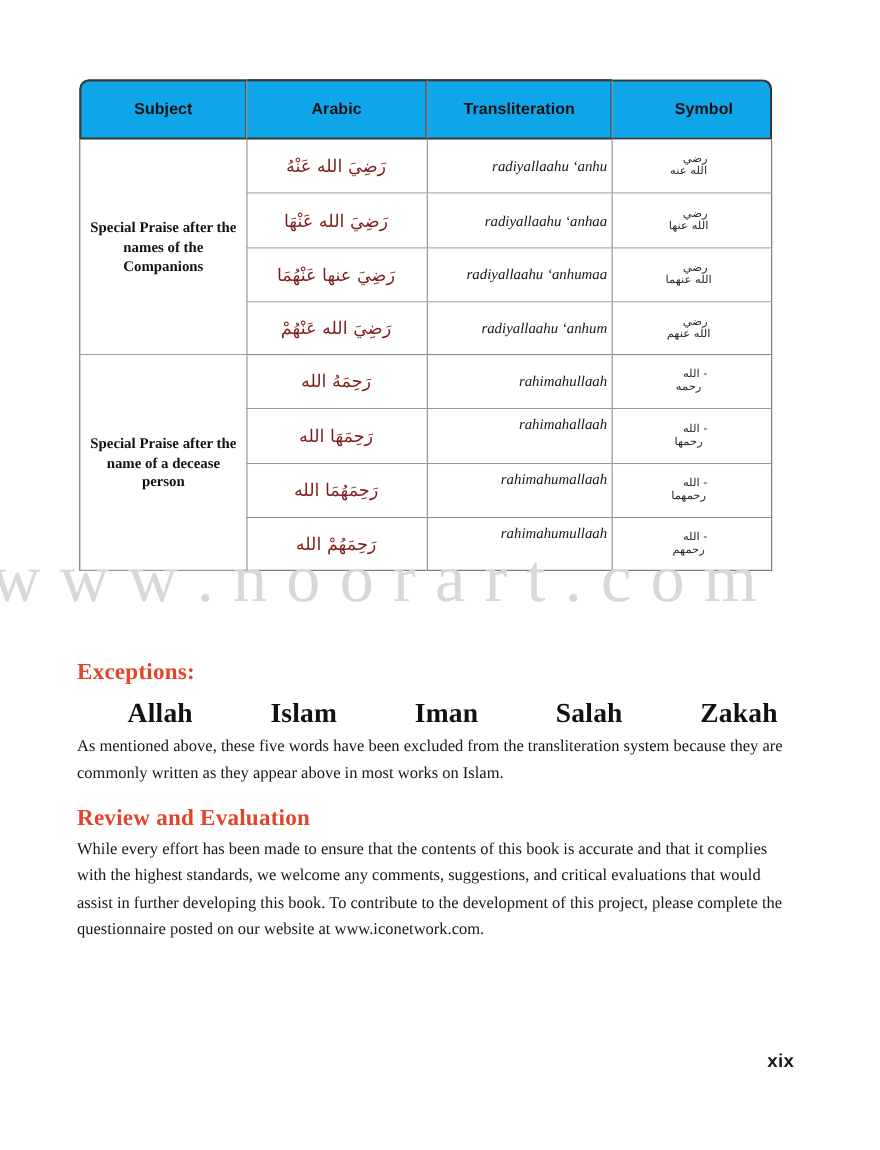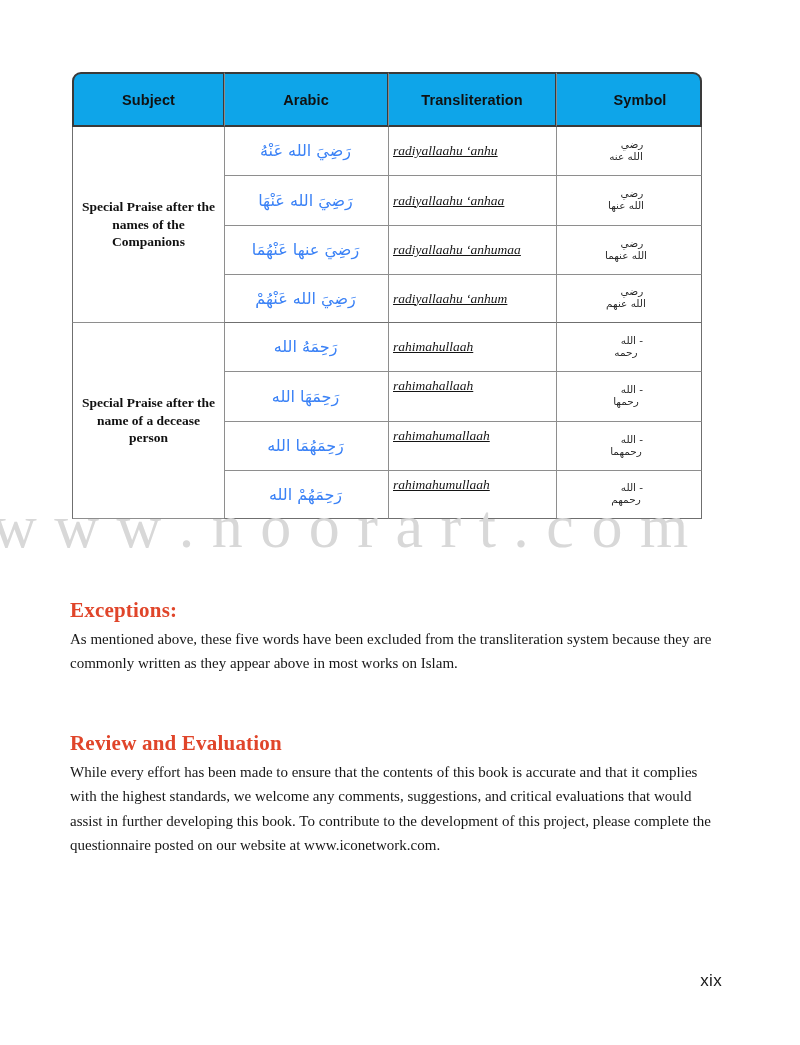--- a/index.html
+++ b/index.html
@@ -106,34 +106,33 @@
     color: #111;
     padding: 0 8px;
   }
 
   td.arabic {
     text-align: center;
     vertical-align: middle;
     font-family: "DejaVu Sans", sans-serif;
     font-size: 16px;
     direction: rtl;
-    color: #3b82f6;
+    color: #7f1d1d;
     padding: 4px 6px;
     line-height: 1.6;
   }
 
   td.translit {
-    text-align: left;
+    text-align: right;
     font-family: "Liberation Serif", serif;
     font-style: italic;
     font-size: 13.5px;
     color: #141414;
     padding: 6px 4px;
     vertical-align: middle;
-    text-decoration: underline;
   }
   td.translit.top { vertical-align: top; padding-top: 6px; }
 
   td.symbol {
     text-align: center;
     vertical-align: middle;
     padding: 3px;
   }
 
   .sym-glyph {
@@ -197,26 +196,25 @@
     color: #171717;
     text-align: left;
   }
 
   
   .folio {
     position: absolute;
     right: 78px;
     top: 955px;
     font-family: "Liberation Sans", sans-serif;
-    font-weight: normal;
+    font-weight: bold;
     font-size: 17px;
     color: #1a1a1a;
     letter-spacing: 0.3px;
     z-index: 3;
-    margin-top: 16px;
   }
 </style>
 </head>
 <body>
 
 <div class="page">
 
   <div class="watermark">w w w . n o o r a r t . c o m</div>
 
   <div class="tbl-wrap">
@@ -320,20 +318,27 @@
             </span>
           </td>
         </tr>
 
       </tbody>
     </table>
   </div>
 
   <div class="section" style="top:598px;">
     <h2 class="heading-red">Exceptions:</h2>
+    <div class="exception-words">
+      <span>Allah</span>
+      <span>Islam</span>
+      <span>Iman</span>
+      <span>Salah</span>
+      <span>Zakah</span>
+    </div>
     <p class="body-text">As mentioned above, these five words have been excluded from the transliteration system because they are commonly written as they appear above in most works on Islam.</p>
   </div>
 
   <div class="section" style="top:731px;">
     <h2 class="heading-red">Review and Evaluation</h2>
     <p class="body-text">While every effort has been made to ensure that the contents of this book is accurate and that it complies with the highest standards, we welcome any comments, suggestions, and critical evaluations that would assist in further developing this book. To contribute to the development of this project, please complete the questionnaire posted on our website at www.iconetwork.com.</p>
   </div>
 
   <div class="folio">xix</div>
 

